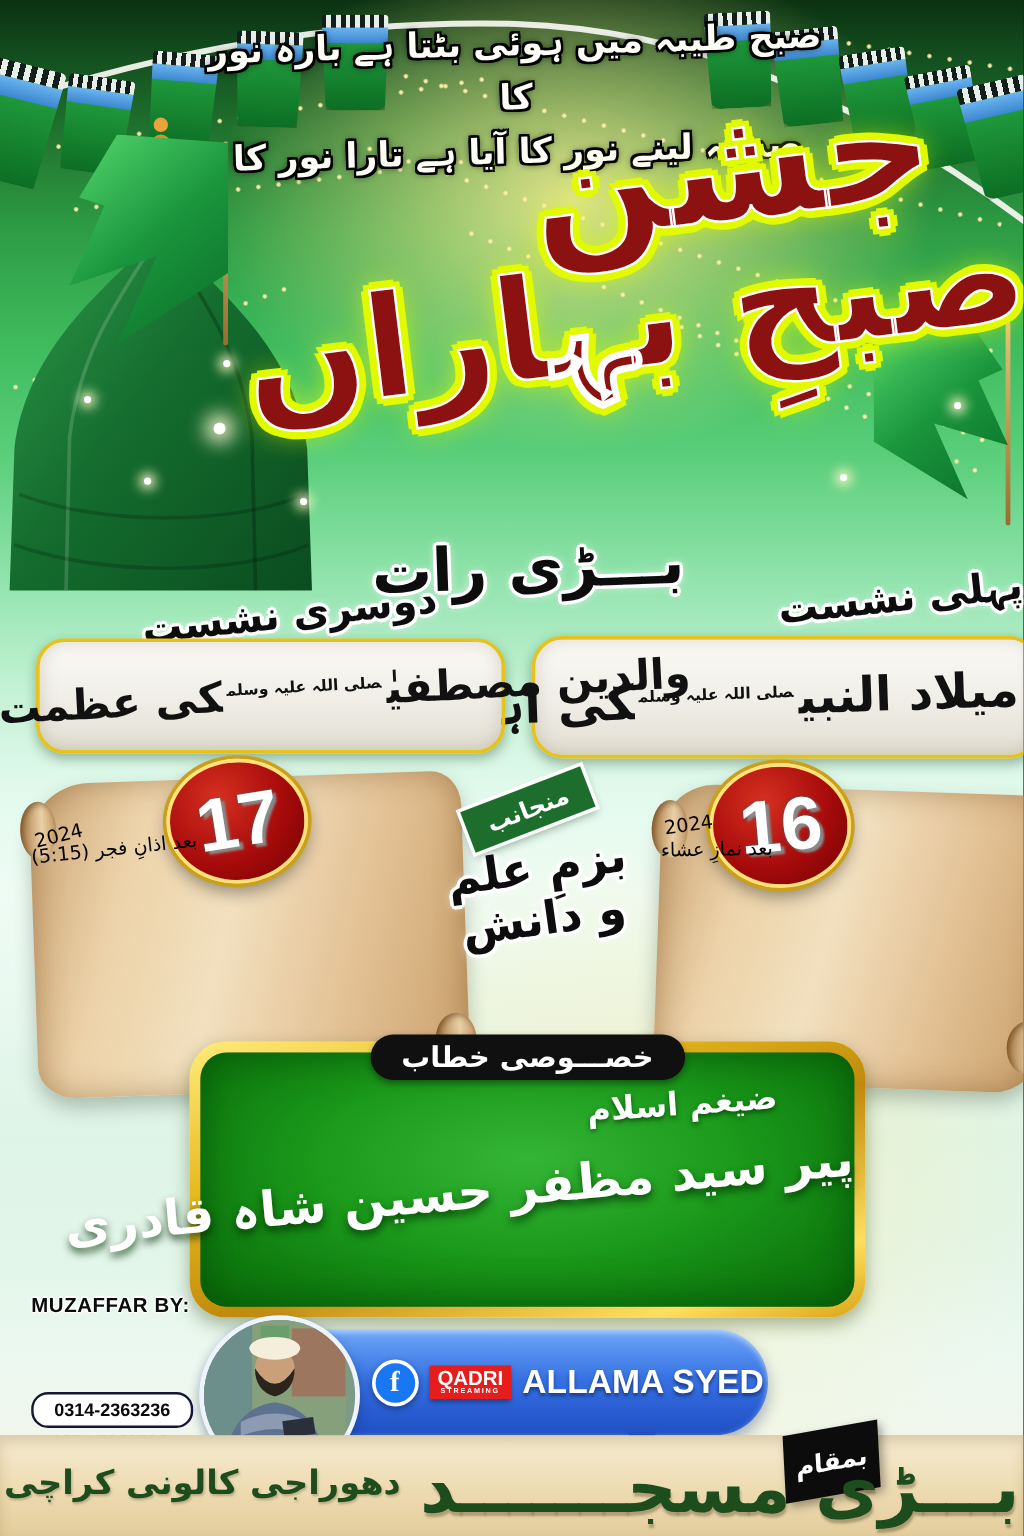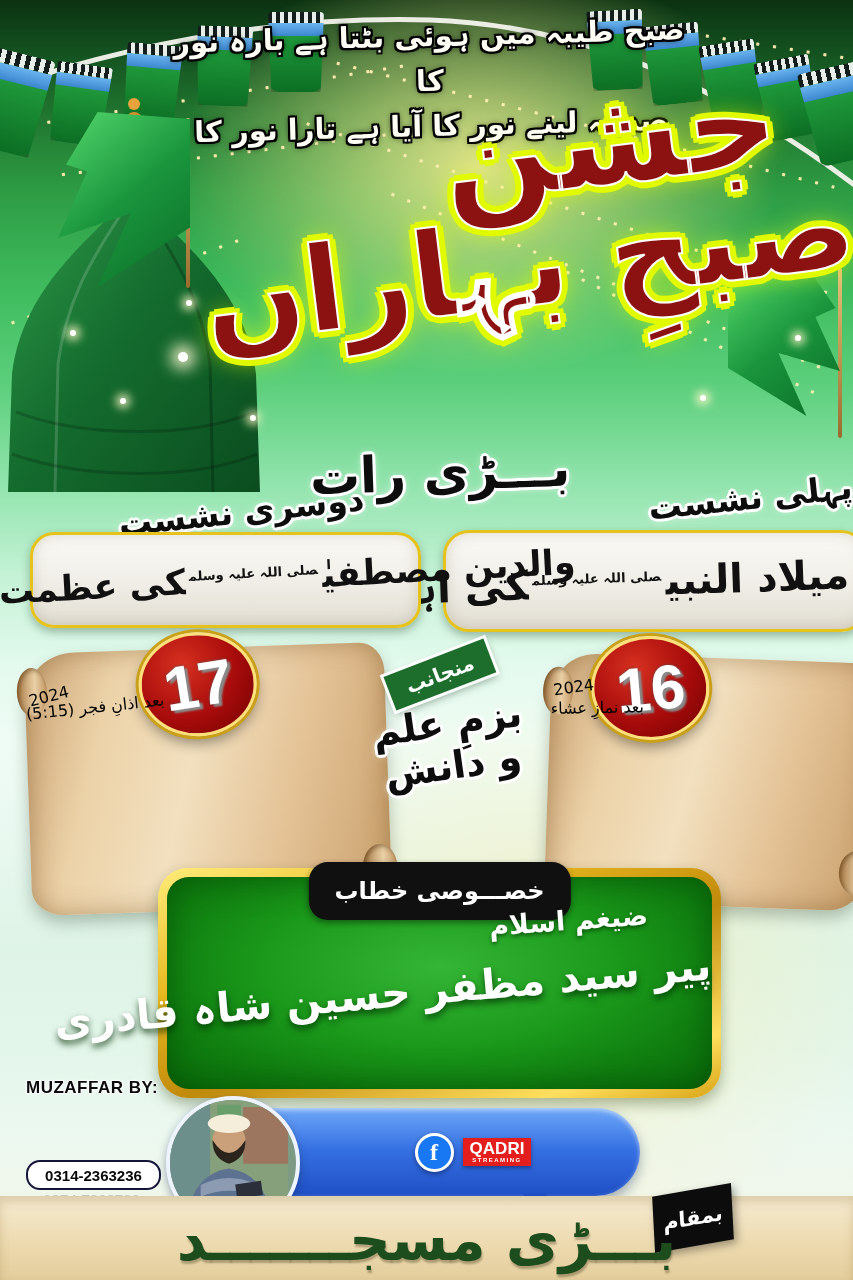--- a/index.html
+++ b/index.html
@@ -91,21 +91,21 @@
     transform:rotate(-13deg);box-shadow:0 0 0 3px rgba(255,255,255,.95),0 4px 8px rgba(0,40,10,.4);}
   .org-name{margin-top:10px;font-size:38px;font-weight:bold;line-height:1.12;}
   
   .speech{left:158px;top:868px;width:545px;height:212px;border-radius:30px;padding:9px;
     background:linear-gradient(160deg,#ffec7a 0%,#e7b81e 30%,#c08a0c 55%,#ffdf5e 85%,#d9a517 100%);
     box-shadow:0 6px 14px rgba(60,80,30,.4);}
   .speech-in{position:relative;width:100%;height:100%;border-radius:22px;
     background:radial-gradient(ellipse at 50% 42%, #35b535 0%, #1b9a1b 45%, #107e10 75%, #0a6c0a 100%);
     box-shadow:inset 0 0 34px rgba(0,60,0,.55);}
   .speech-tag{position:absolute;top:-15px;left:50%;transform:translateX(-50%);background:#101010;color:#fff;
-    border-radius:19px;padding:15px 26px;font-size:24px;font-weight:bold;white-space:nowrap;box-shadow:0 3px 6px rgba(0,0,0,.4);}
+    border-radius:19px;padding:5px 26px;font-size:24px;font-weight:bold;white-space:nowrap;box-shadow:0 3px 6px rgba(0,0,0,.4);}
   .speech-hon{position:absolute;top:28px;right:64px;color:#fff;font-size:27px;font-weight:bold;transform:rotate(-4deg);
     text-shadow:0 2px 4px rgba(0,50,0,.7);}
   .speech-name{position:absolute;top:88px;left:0;width:100%;text-align:center;color:#fff;font-size:41px;font-weight:bold;
     transform:rotate(-5deg);white-space:nowrap;text-shadow:0 4px 7px rgba(0,45,0,.75);}
   
   .des-head{left:26px;top:1078px;font-family:"Liberation Sans",sans-serif;font-weight:900;font-size:17px;letter-spacing:.5px;
     color:#0b0b0b;text-shadow:-1px 0 #fff,1px 0 #fff,0 -1px #fff,0 1px #fff,0 0 5px #fff;}
   .des-box{left:32px;top:1100px;width:118px;height:58px;border-radius:10px;border:2px solid #ececf4;
     background:linear-gradient(180deg,#26264e 0%,#0c0c26 100%);color:#fff;text-align:center;box-shadow:0 3px 8px rgba(0,0,0,.4);}
   .des-name{font-family:"Liberation Serif",serif;font-style:italic;font-size:25px;margin-top:2px;}
@@ -276,20 +276,21 @@
 
   <div class="abs bar">
     <div class="bar-row">
       <div class="fb">
           <span>f</span>
         </div>
       <div class="live-badge">
         <div class="lv">QADRI</div>
         <div class="st">STREAMING</div>
       </div>
+      <div class="bar-name n1">ALLAMA SYED</div>
     </div>
   </div>
   <div class="abs bar-tail"></div>
 
   <div class="abs photo">
     <svg width="118" height="118" viewBox="0 0 100 100">
       <rect width="100" height="100" fill="#86a07c"></rect>
       <rect x="0" y="0" width="34" height="100" fill="#6d8f8c"></rect>
       <rect x="62" y="6" width="38" height="48" fill="#a85f4e" opacity="0.65"></rect>
       <rect x="40" y="4" width="20" height="30" fill="#4f9b5d" opacity="0.5"></rect>
@@ -301,15 +302,16 @@
       <ellipse cx="50" cy="20" rx="18" ry="8" fill="#f4eedb"></ellipse>
       <rect x="18" y="84" width="64" height="16" fill="#b5854f"></rect>
       <rect x="56" y="70" width="22" height="12" fill="#2a2f3a" transform="rotate(-8 67 76)"></rect>
     </svg>
   </div>
 
   <div class="abs strip"></div>
   <div class="abs venue-tag" dir="rtl">بمقام</div>
   <div class="abs venue">
     <span class="venue-masjid">بـــڑی مسجـــــــد</span>
+    <span class="venue-addr">دھوراجی کالونی کراچی</span>
   </div>
 
 </div>
 
 </body></html>

